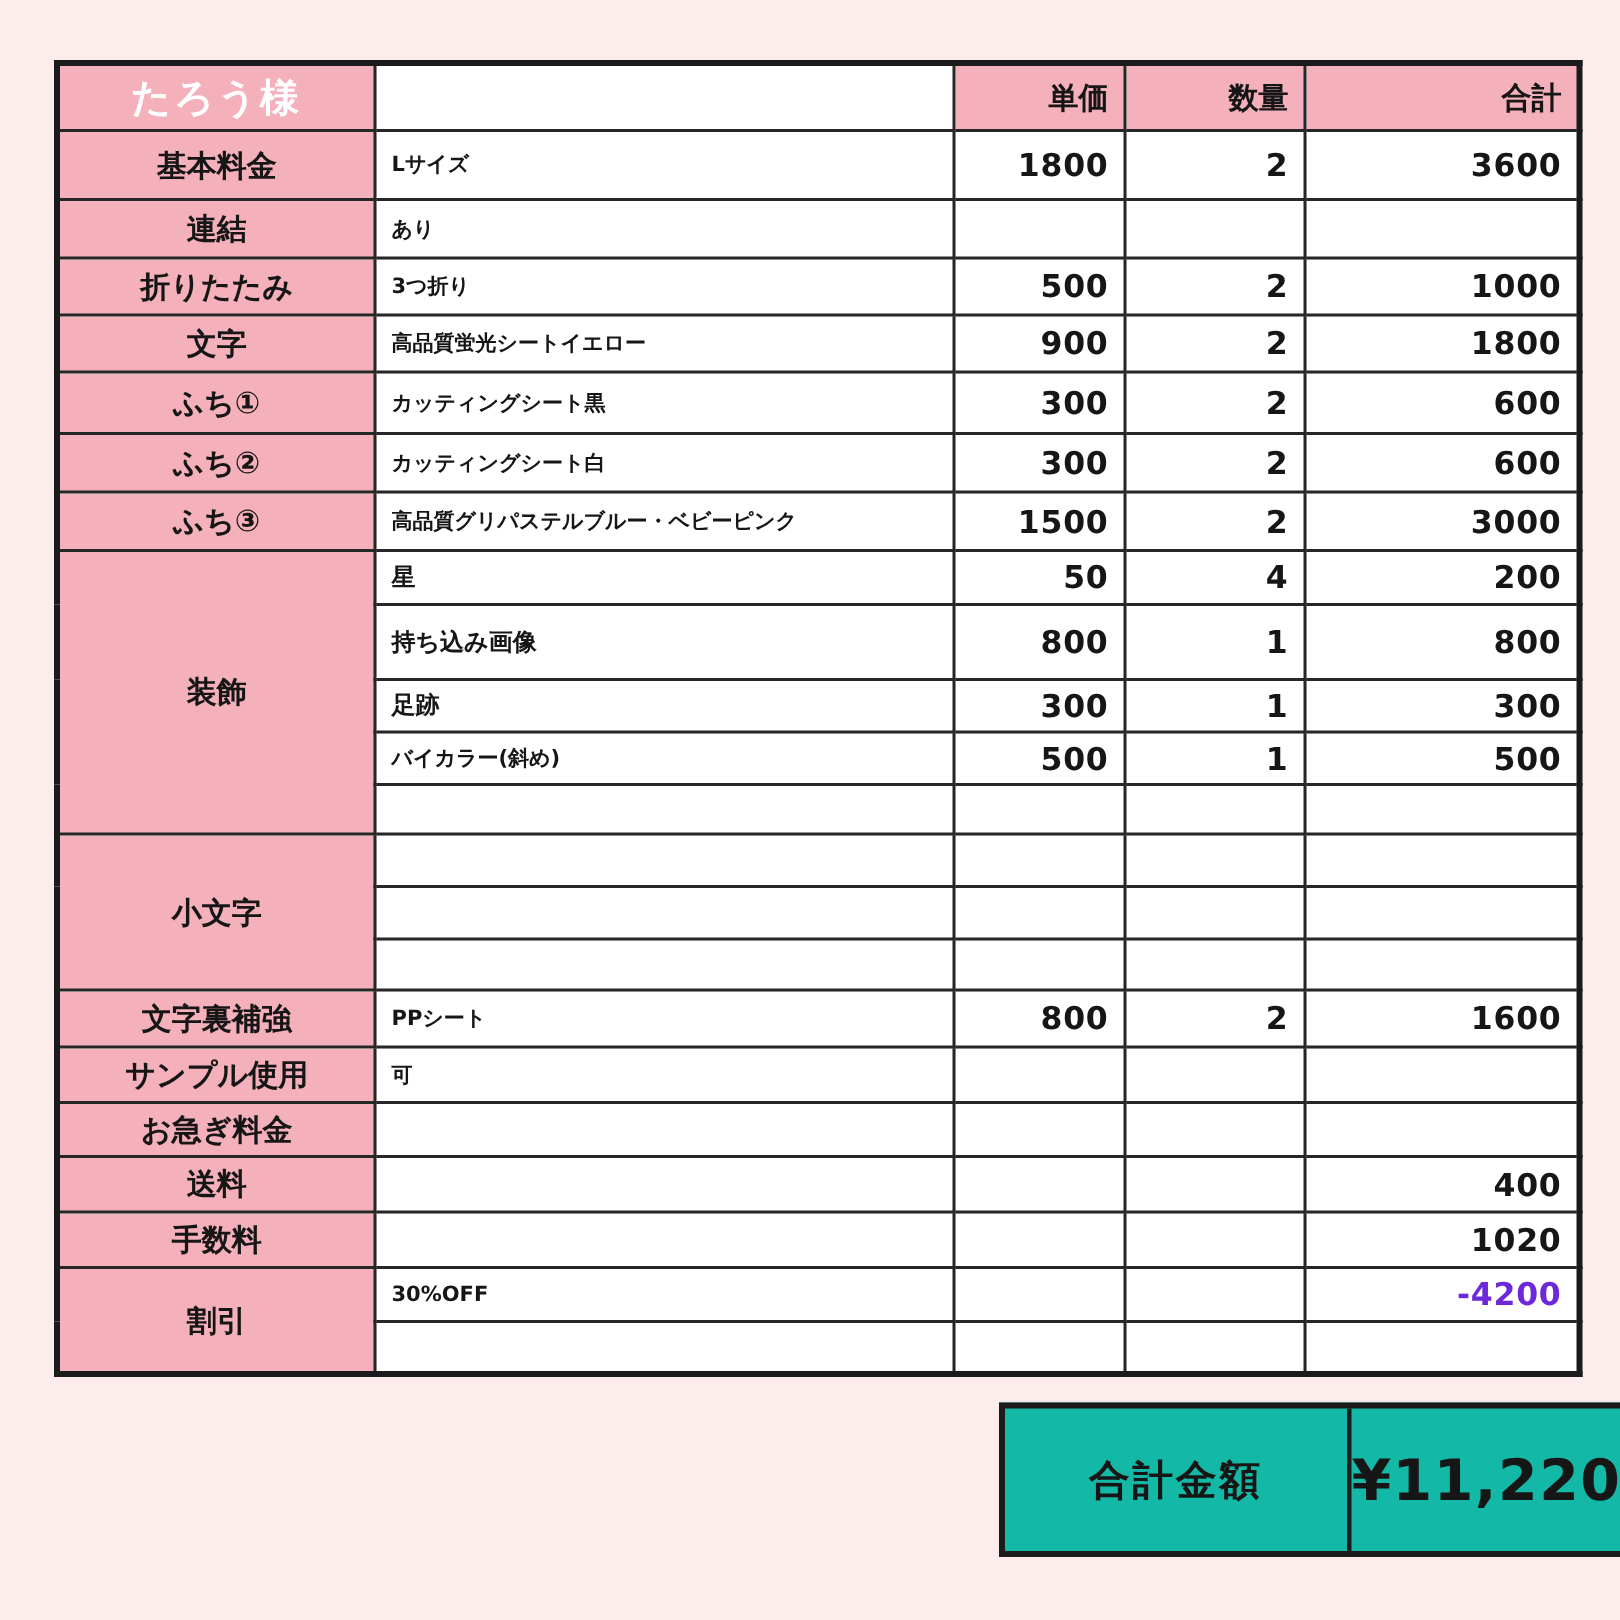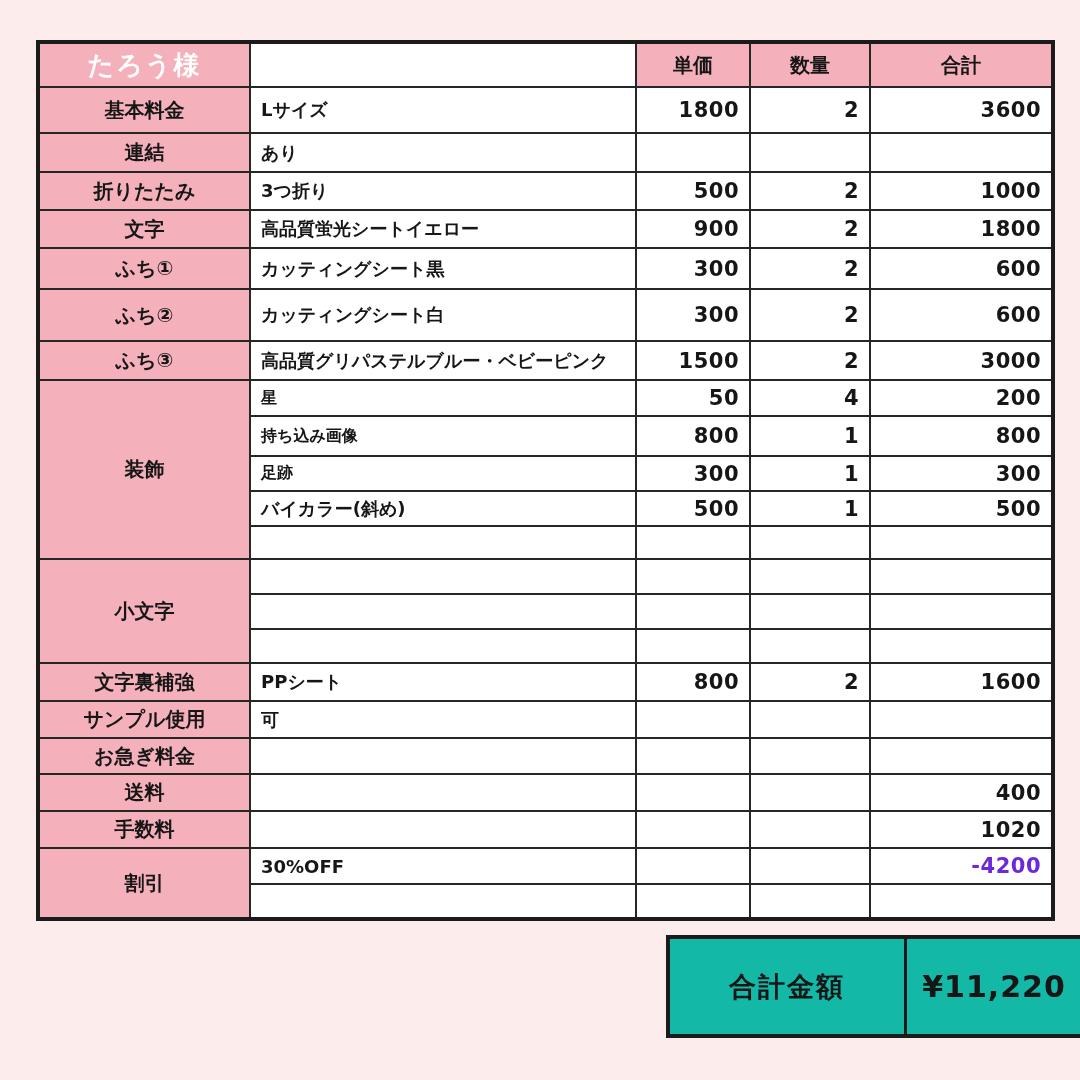--- a/index.html
+++ b/index.html
@@ -19,23 +19,23 @@
     padding-left:28px;
   }
   td{
     border:2px solid #262626;
     padding:0 10px;
     font-weight:bold;
     overflow:hidden;white-space:nowrap;
     vertical-align:middle;
   }
   td.lbl{background:#f4b0bb;text-align:center;font-size:20px;padding:0 4px;}
-  td.hdr{background:#f4b0bb;text-align:center;font-size:20px;}
+  td.hdr{background:#f4b0bb;text-align:right;font-size:20px;}
   td.customer{background:#f4b0bb;text-align:center;font-size:26px;color:#ffffff;letter-spacing:2px;}
-  td.desc{background:#ffffff;text-align:left;font-size:18px;}
+  td.desc{background:#ffffff;text-align:left;font-size:14px;}
   td.desc.sm{font-size:16px;}
   td.num{background:#ffffff;text-align:right;font-size:21px;letter-spacing:.5px;}
   td.neg{color:#6d28d9;}
 
   
   tr.sub td.lt{border-top:1px solid #cfcfcf;}
   
   tr.thick td{border-top:2px solid #b91c1c;}
 
   .total-box{
@@ -46,21 +46,21 @@
     display:flex;box-sizing:border-box;
   }
   .total-label{
     width:237px;box-sizing:border-box;
     border-right:3px solid #1b1b1b;
     display:flex;align-items:center;justify-content:center;
     font-size:27px;font-weight:bold;letter-spacing:2px;
   }
   .total-amount{
     flex:1;display:flex;align-items:center;justify-content:center;
-    font-size:30px;font-weight:bold;letter-spacing:1px;border-radius:12px;
+    font-size:38px;font-weight:bold;letter-spacing:1px;border-radius:12px;
   }
 </style>
 </head>
 <body>
 
 <div class="sheet">
 
   <table class="price">
     <colgroup>
       <col style="width:212px">
@@ -107,21 +107,21 @@
       <td class="num">2</td>
       <td class="num">1800</td>
     </tr>
     <tr style="height:41px">
       <td class="lbl">ふち①</td>
       <td class="desc">カッティングシート黒</td>
       <td class="num">300</td>
       <td class="num">2</td>
       <td class="num">600</td>
     </tr>
-    <tr style="height:52px">
+    <tr style="height:39px">
       <td class="lbl">ふち②</td>
       <td class="desc">カッティングシート白</td>
       <td class="num">300</td>
       <td class="num">2</td>
       <td class="num">600</td>
     </tr>
     <tr style="height:39px">
       <td class="lbl">ふち③</td>
       <td class="desc">高品質グリパステルブルー・ベビーピンク</td>
       <td class="num">1500</td>
@@ -129,21 +129,21 @@
       <td class="num">3000</td>
     </tr>
 
     <tr style="height:36px">
       <td class="lbl" rowspan="5">装飾</td>
       <td class="desc sm">星</td>
       <td class="num">50</td>
       <td class="num">4</td>
       <td class="num">200</td>
     </tr>
-    <tr style="height:40px">
+    <tr style="height:50px">
       <td class="desc sm">持ち込み画像</td>
       <td class="num">800</td>
       <td class="num">1</td>
       <td class="num">800</td>
     </tr>
     <tr style="height:35px">
       <td class="desc sm">足跡</td>
       <td class="num">300</td>
       <td class="num">1</td>
       <td class="num">300</td>

